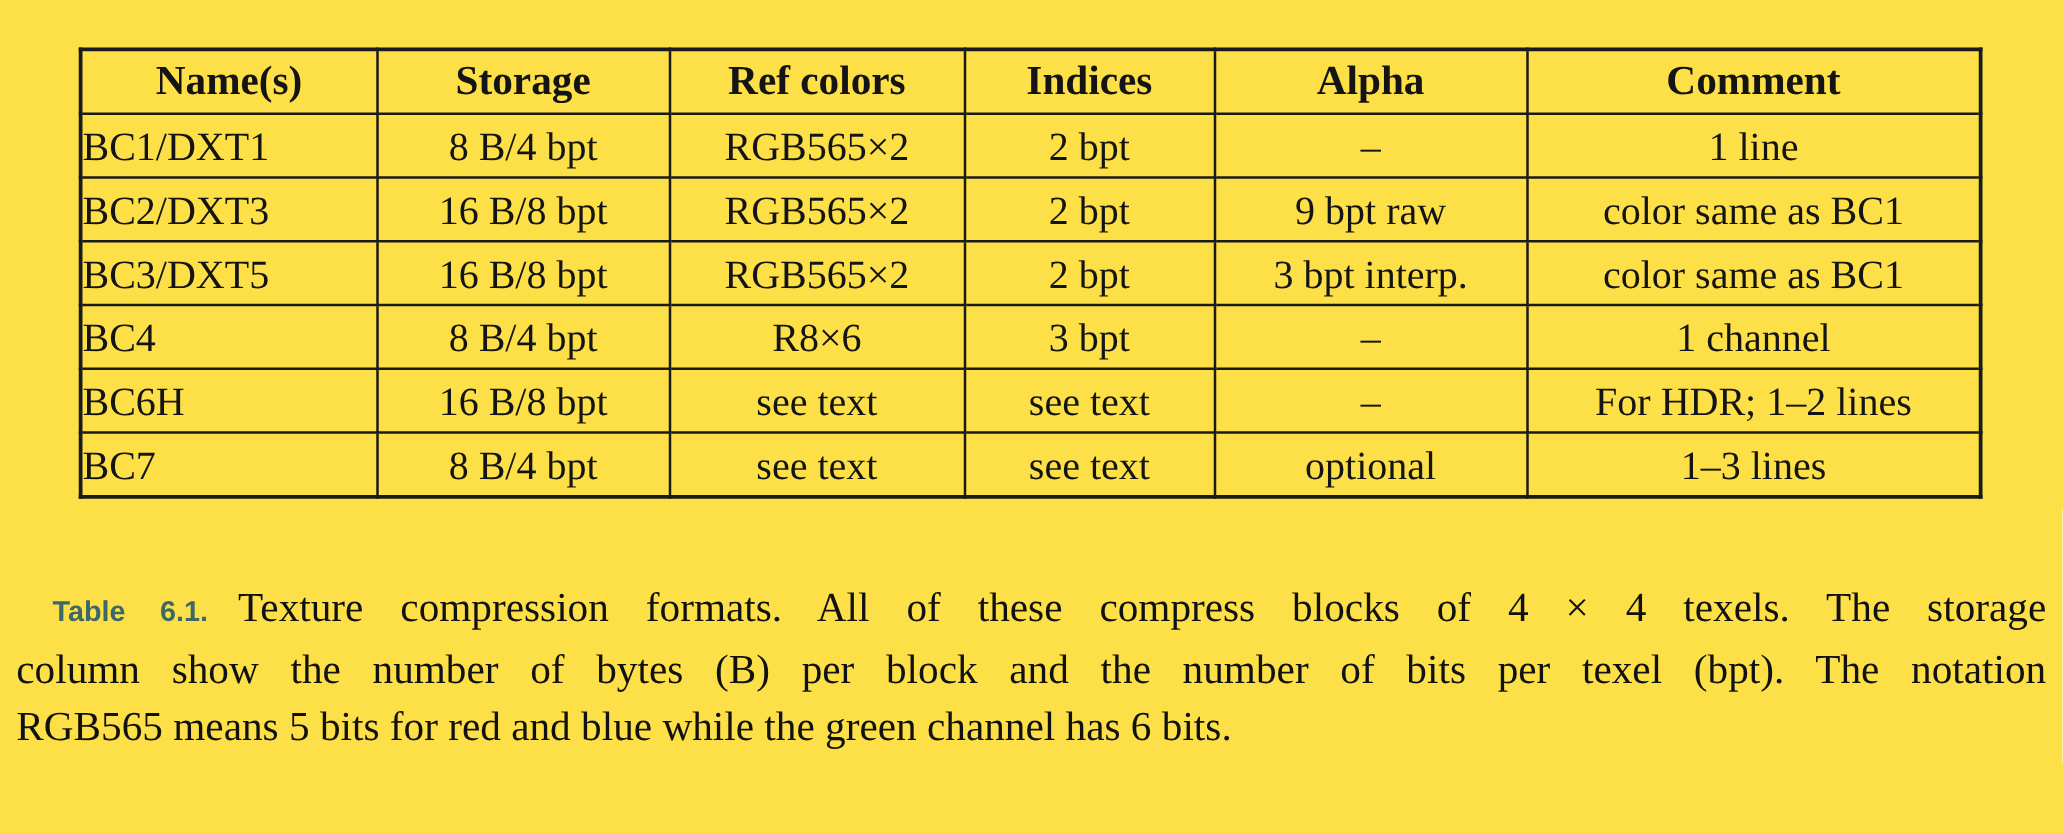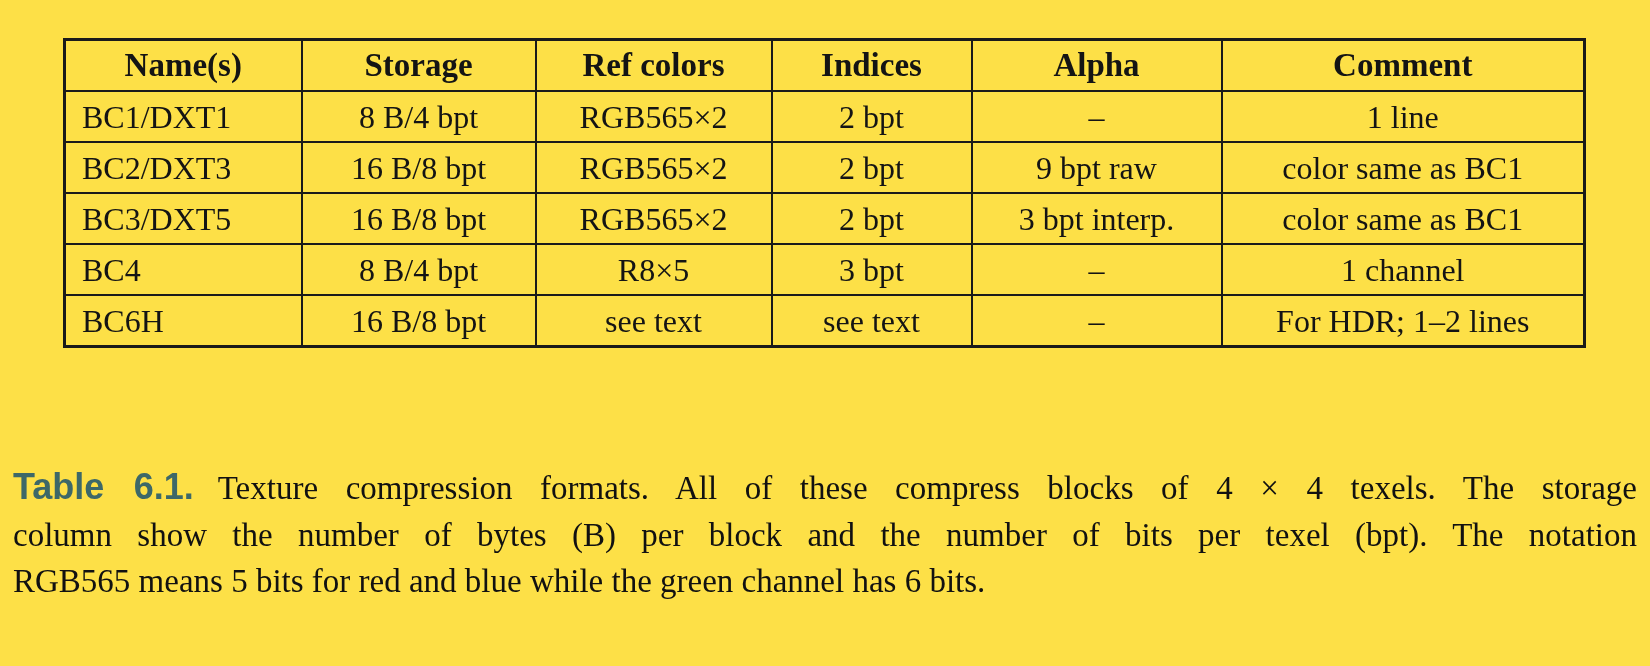--- a/index.html
+++ b/index.html
@@ -38,21 +38,20 @@
     vertical-align: middle;
     white-space: nowrap;
     overflow: hidden;
   }
   table.fmt th {
     font-weight: 700;
     font-size: 33px;
   }
   table.fmt td.col-name {
     text-align: left;
-    padding-left: 16px;
   }
 
   
   .caption {
     position: absolute;
     left: 13px;
     top: 464px;
     width: 1624px;
     font-size: 33px;
     line-height: 46.5px;
@@ -62,22 +61,23 @@
     text-align: justify;
     text-align-last: justify;
   }
   .caption-line.last {
     text-align: left;
     text-align-last: left;
   }
   .caption-label {
     font-family: "Liberation Sans", sans-serif;
     font-weight: 700;
-    font-size: 36px;
+    font-size: 23px;
     margin-right: 24px;
+    margin-left: 29px;
   }
 </style>
 </head>
 <body>
 
 <div class="page">
 
   <table class="fmt">
     <colgroup>
       <col style="width:237px">
@@ -118,32 +118,40 @@
         <td class="col-name">BC3/DXT5</td>
         <td>16 B/8 bpt</td>
         <td>RGB565×2</td>
         <td>2 bpt</td>
         <td>3 bpt interp.</td>
         <td>color same as BC1</td>
       </tr>
       <tr>
         <td class="col-name">BC4</td>
         <td>8 B/4 bpt</td>
-        <td>R8×5</td>
+        <td>R8×6</td>
         <td>3 bpt</td>
         <td>–</td>
         <td>1 channel</td>
       </tr>
       <tr>
         <td class="col-name">BC6H</td>
         <td>16 B/8 bpt</td>
         <td>see text</td>
         <td>see text</td>
         <td>–</td>
         <td>For HDR; 1–2 lines</td>
+      </tr>
+      <tr>
+        <td class="col-name">BC7</td>
+        <td>8 B/4 bpt</td>
+        <td>see text</td>
+        <td>see text</td>
+        <td>optional</td>
+        <td>1–3 lines</td>
       </tr>
     </tbody>
   </table>
 
   <div class="caption">
     <div class="caption-line">
       <span class="caption-label" style="color: rgb(61, 104, 104);">Table 6.1.</span><span>Texture compression formats.  All of these compress blocks of 4 × 4 texels.  The storage</span>
     </div>
     <div class="caption-line">column show the number of bytes (B) per block and the number of bits per texel (bpt).  The notation</div>
     <div class="caption-line last">RGB565 means 5 bits for red and blue while the green channel has 6 bits.</div>

